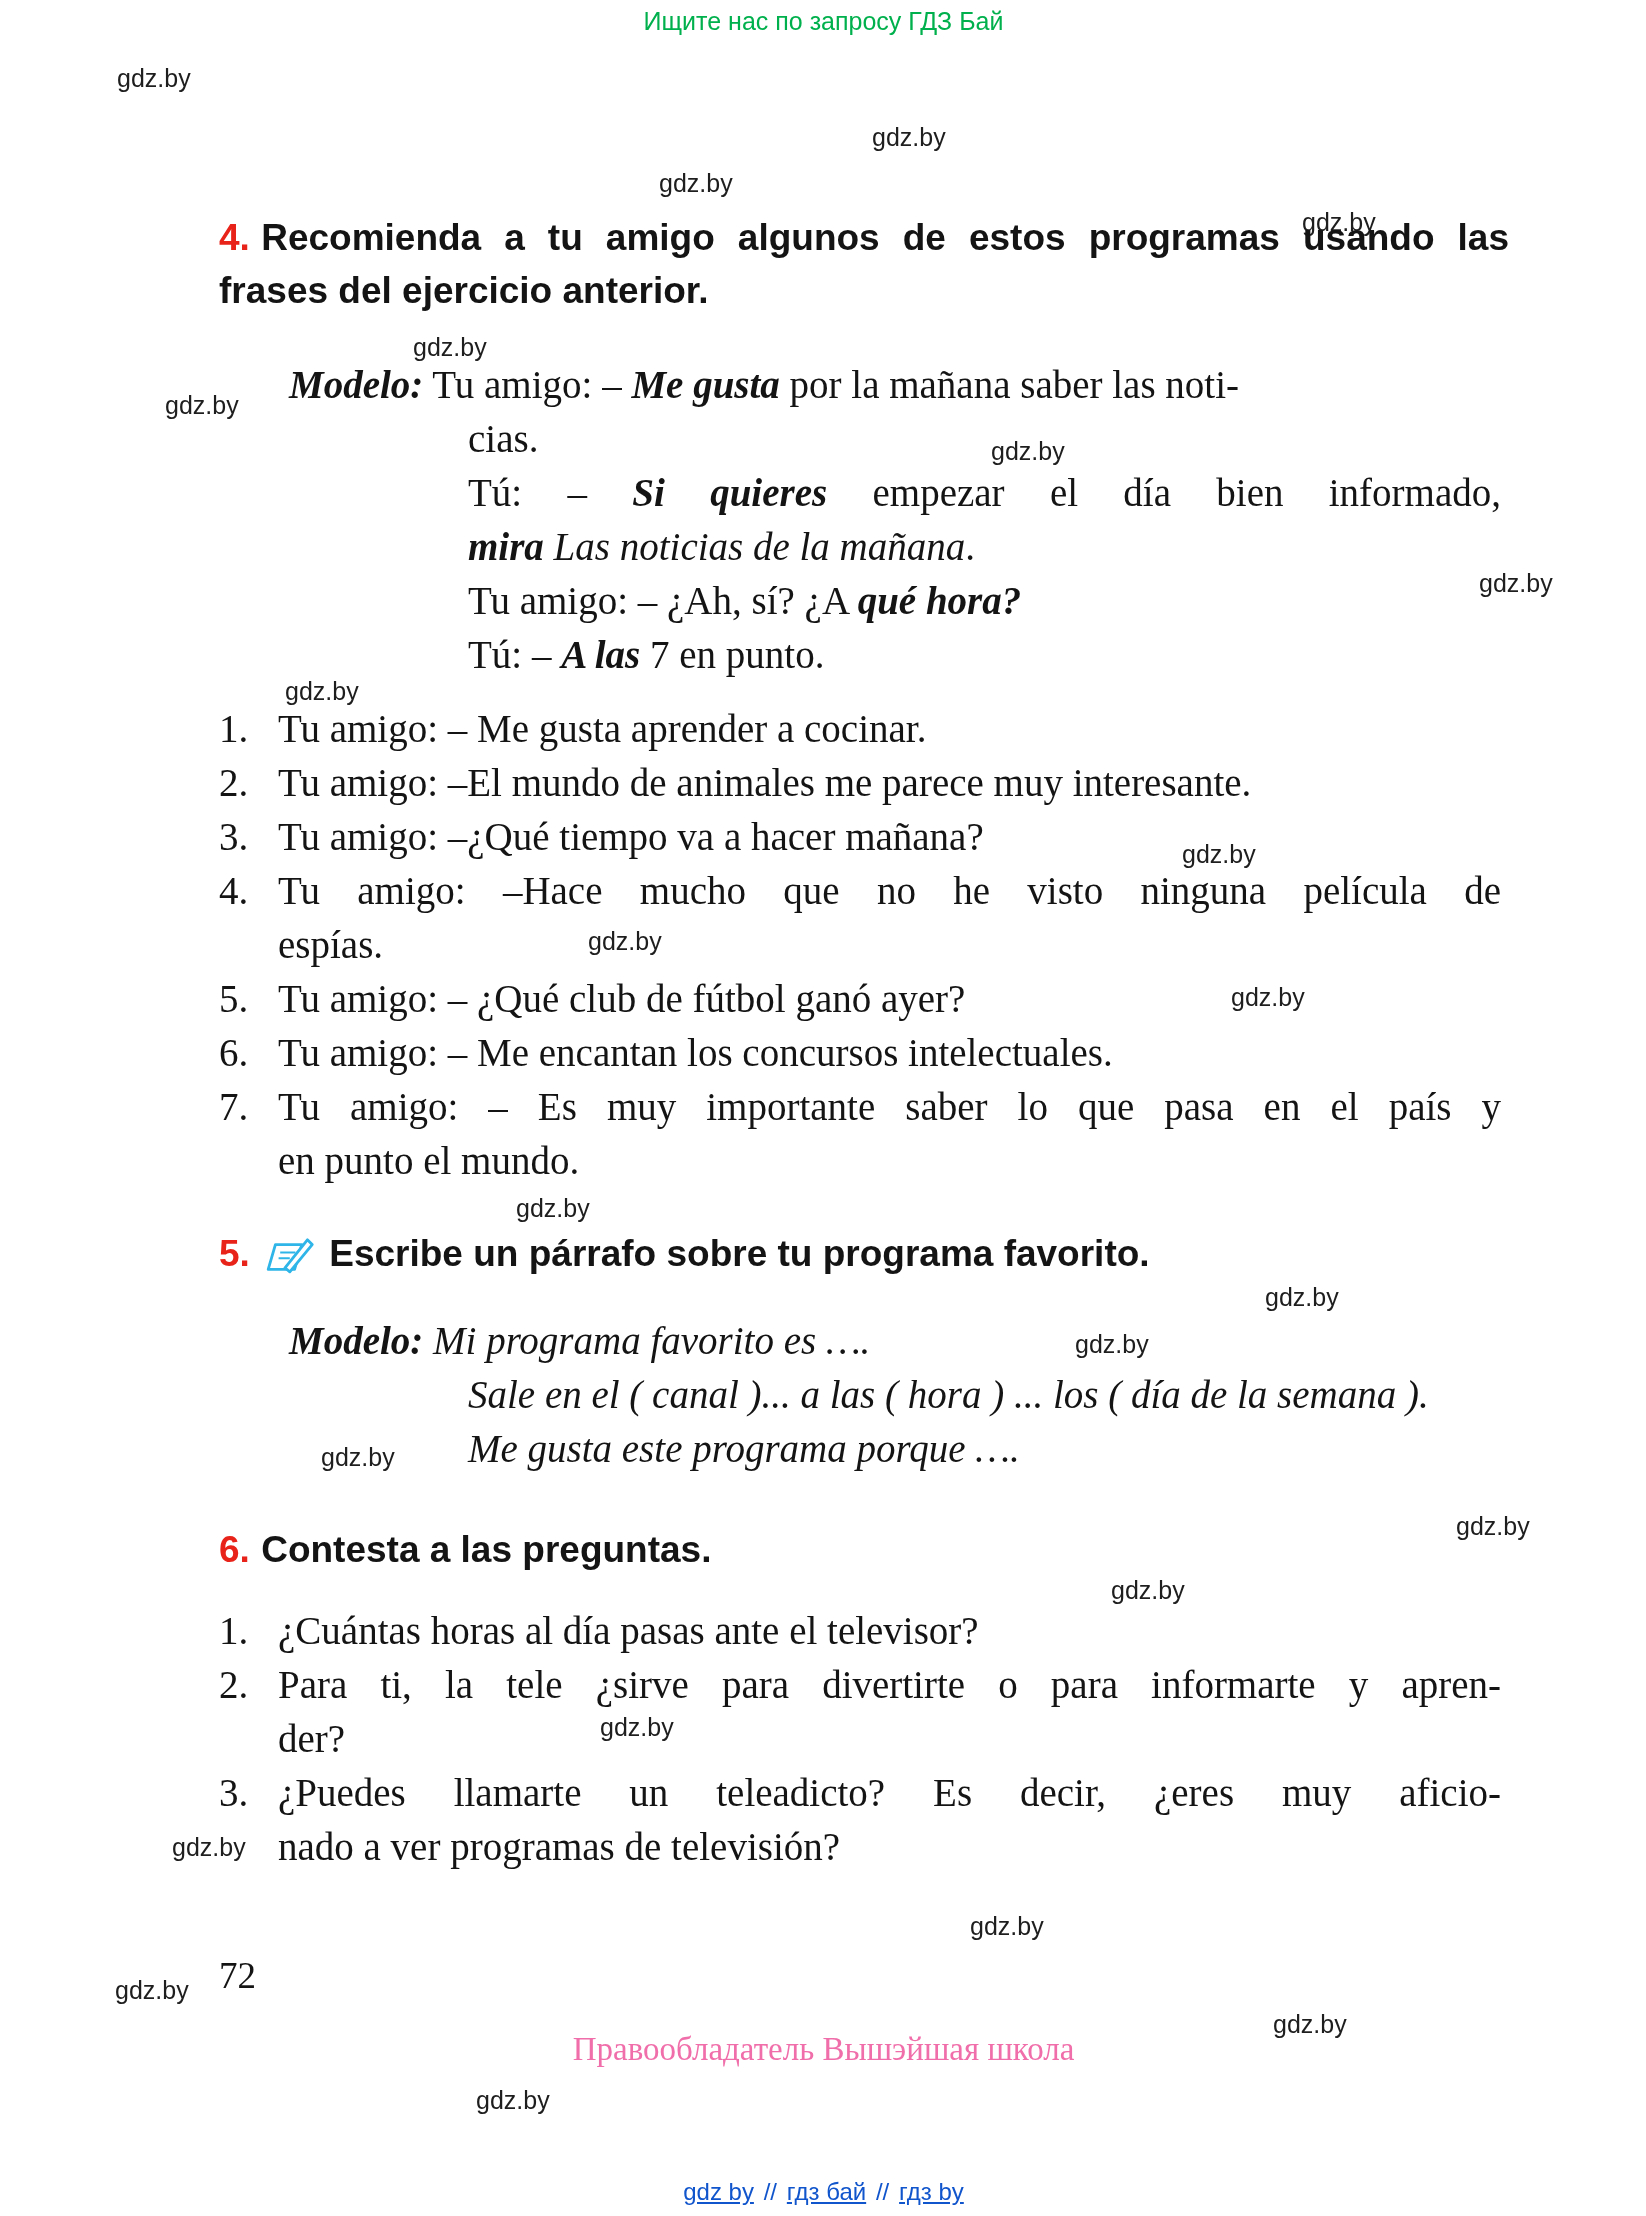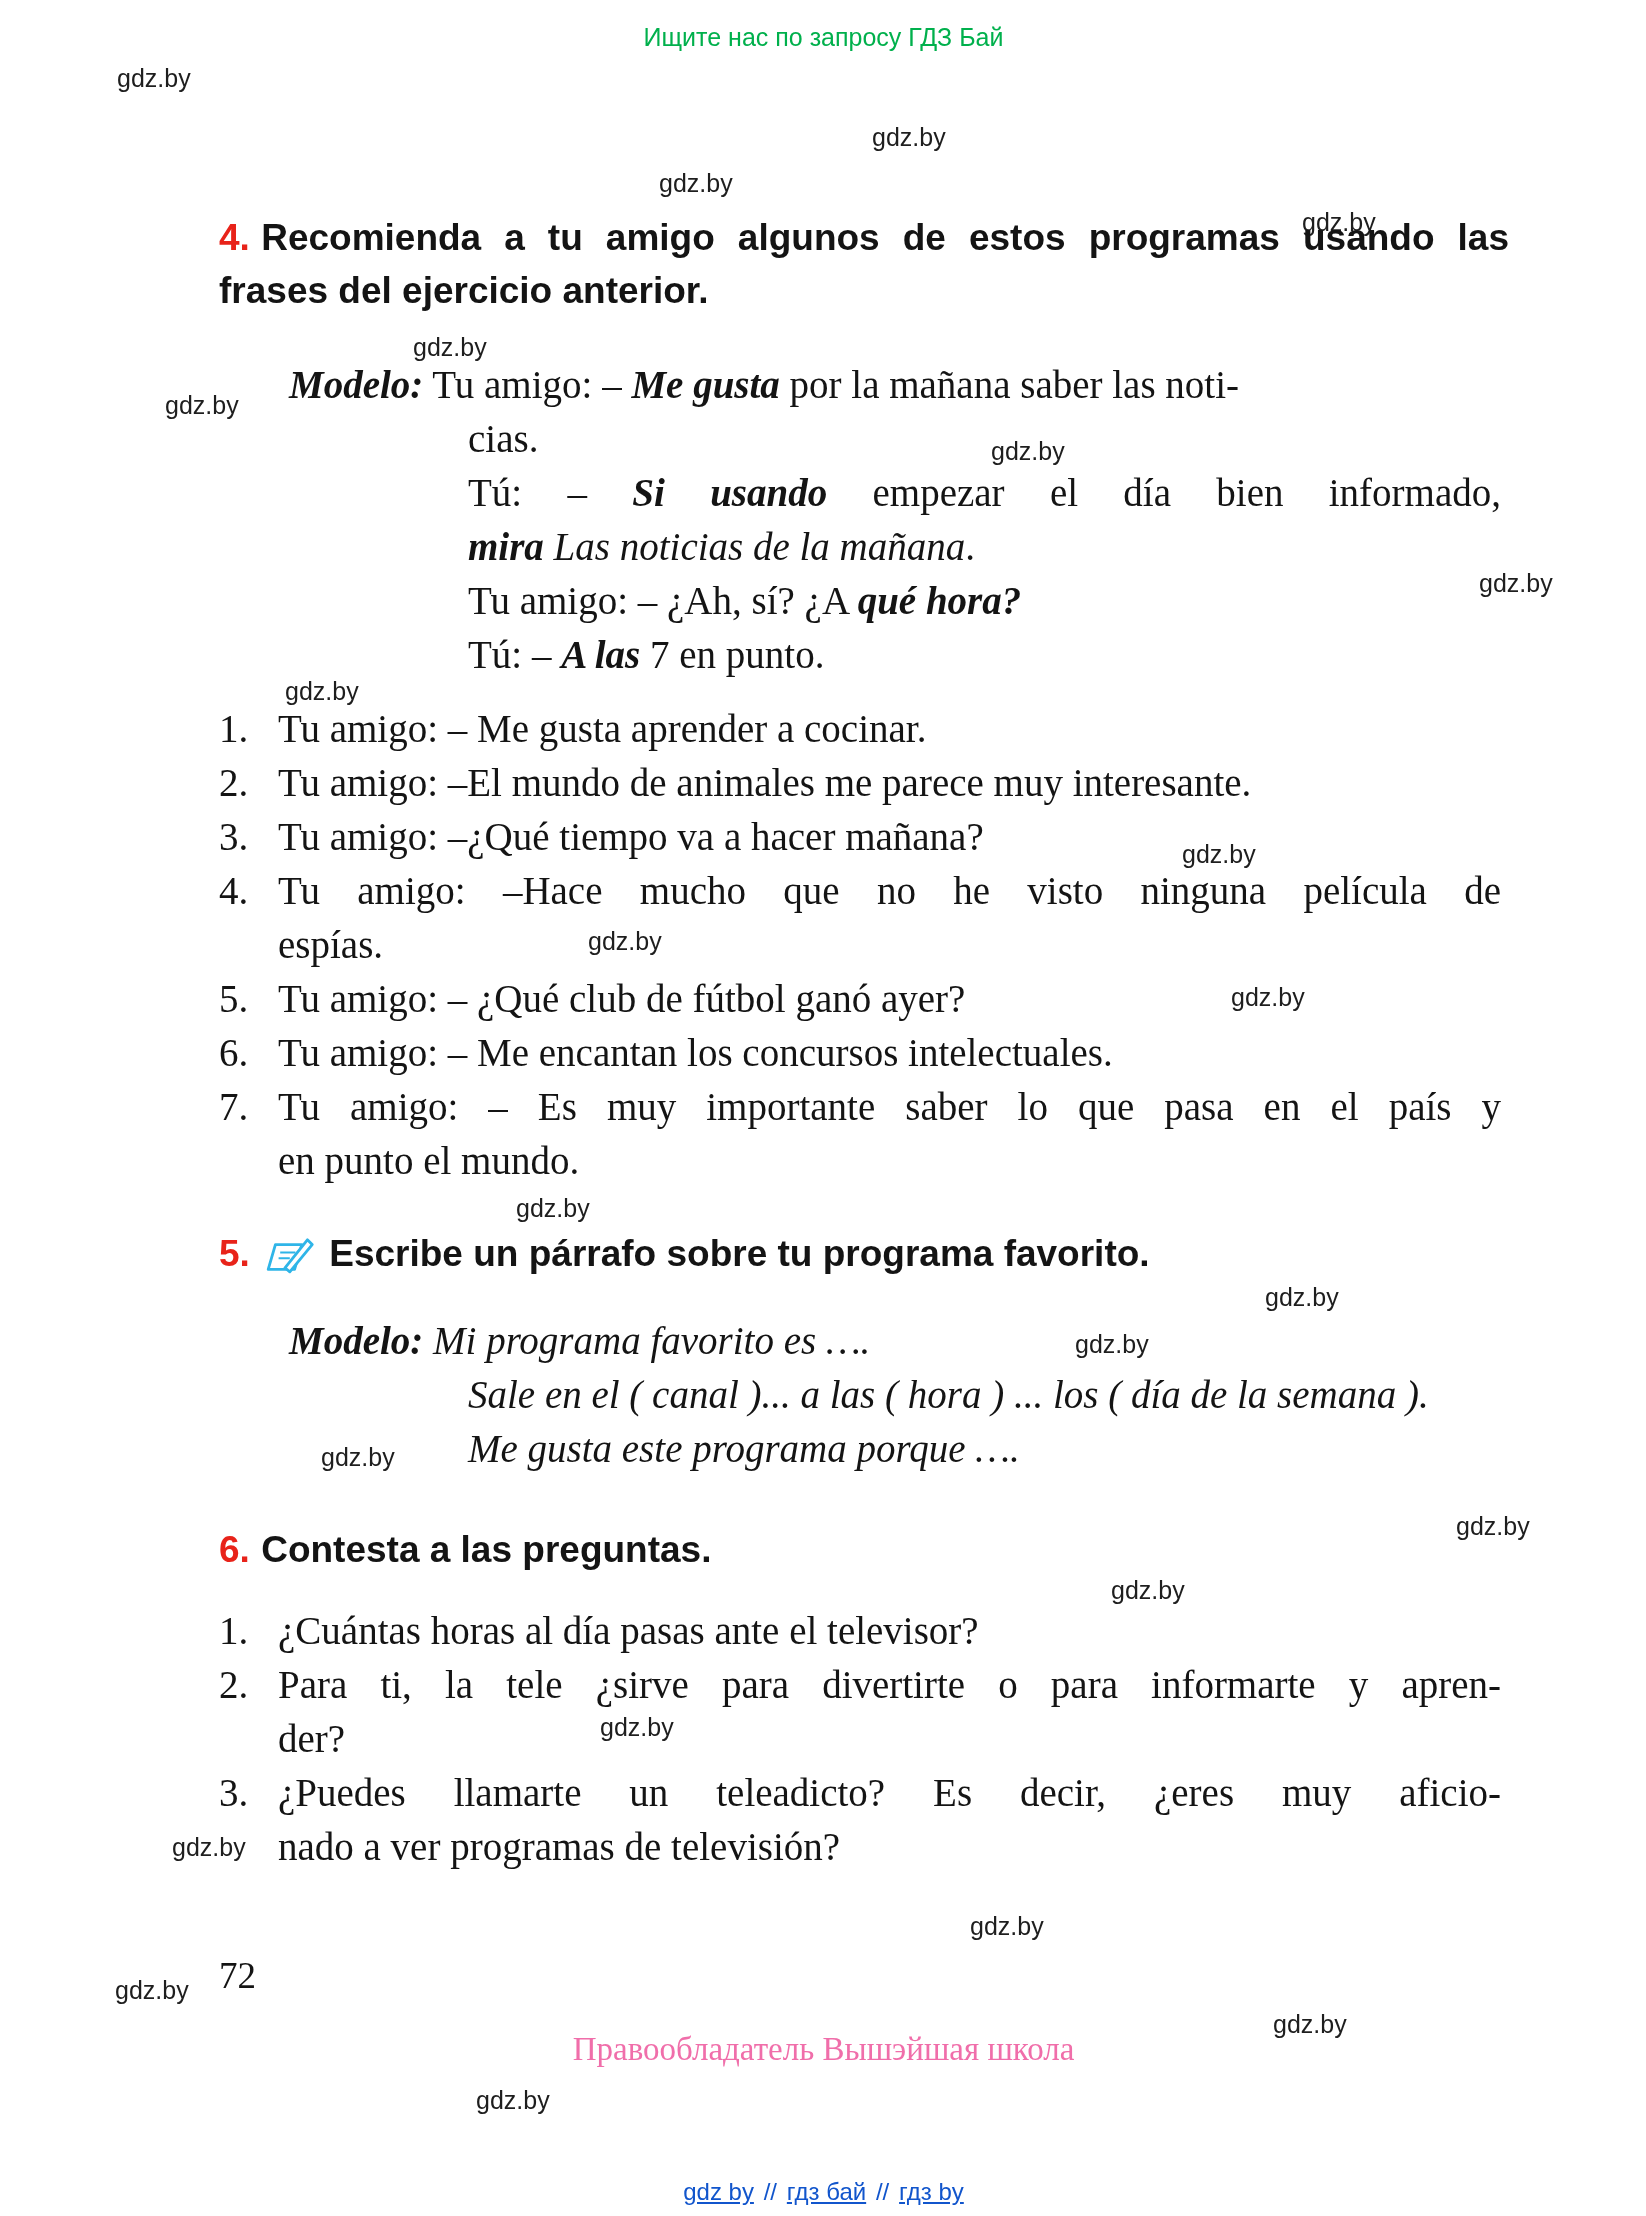--- a/index.html
+++ b/index.html
@@ -9,21 +9,21 @@
     width: 1647px;
     height: 2216px;
     background: #ffffff;
     font-family: "Liberation Serif", serif;
     color: #141414;
     overflow: hidden;
   }
 
   .banner {
     position: absolute;
-    top: 23px; left: 0; width: 100%;
+    top: 7px; left: 0; width: 100%;
     text-align: center;
     font-family: "Liberation Sans", sans-serif;
     font-size: 25px;
     color: #00b04c;
   }
 
   .wm-layer { position: absolute; inset: 0; pointer-events: none; }
   .watermark {
     position: absolute;
     font-family: "Liberation Sans", sans-serif;
@@ -126,21 +126,21 @@
       <span class="watermark" style="left: 115px; top: 1976px;">gdz.by</span>
       <span class="watermark" style="left: 1273px; top: 2010px;">gdz.by</span>
       <span class="watermark" style="left: 476px; top: 2086px;">gdz.by</span>
     </div>
 
   <div class="heading ex4-heading"><span class="ex-num">4.</span><span>Recomienda a tu amigo algunos de estos programas usando las frases del ejercicio anterior.</span></div>
 
   <div class="body-block modelo">
       <div class="tline hang"><span class="seg-bi">Modelo:</span><span class="seg-n"> Tu amigo: – </span><span class="seg-bi">Me gusta</span><span class="seg-n"> por la mañana saber las noti-</span></div>
       <div class="tline"><span class="seg-n">cias.</span></div>
-      <div class="tline justify"><span class="seg-n">Tú: – </span><span class="seg-bi">Si usando</span><span class="seg-n"> empezar el día bien informado,</span></div>
+      <div class="tline justify"><span class="seg-n">Tú: – </span><span class="seg-bi">Si quieres</span><span class="seg-n"> empezar el día bien informado,</span></div>
       <div class="tline"><span class="seg-bi">mira</span><span class="seg-i"> Las noticias de la mañana</span><span class="seg-n">.</span></div>
       <div class="tline"><span class="seg-n">Tu amigo: – ¿Ah, sí? ¿A </span><span class="seg-bi">qué hora?</span></div>
       <div class="tline"><span class="seg-n">Tú: – </span><span class="seg-bi">A las</span><span class="seg-n"> 7 en punto.</span></div>
     </div>
 
   <div class="body-block list ex4-list">
       <div class="list-item">
         <span class="item-num">1.</span>
         <div class="item-body">
           <div class="tline"><span class="seg-n">Tu amigo: – Me gusta aprender a cocinar.</span></div>

